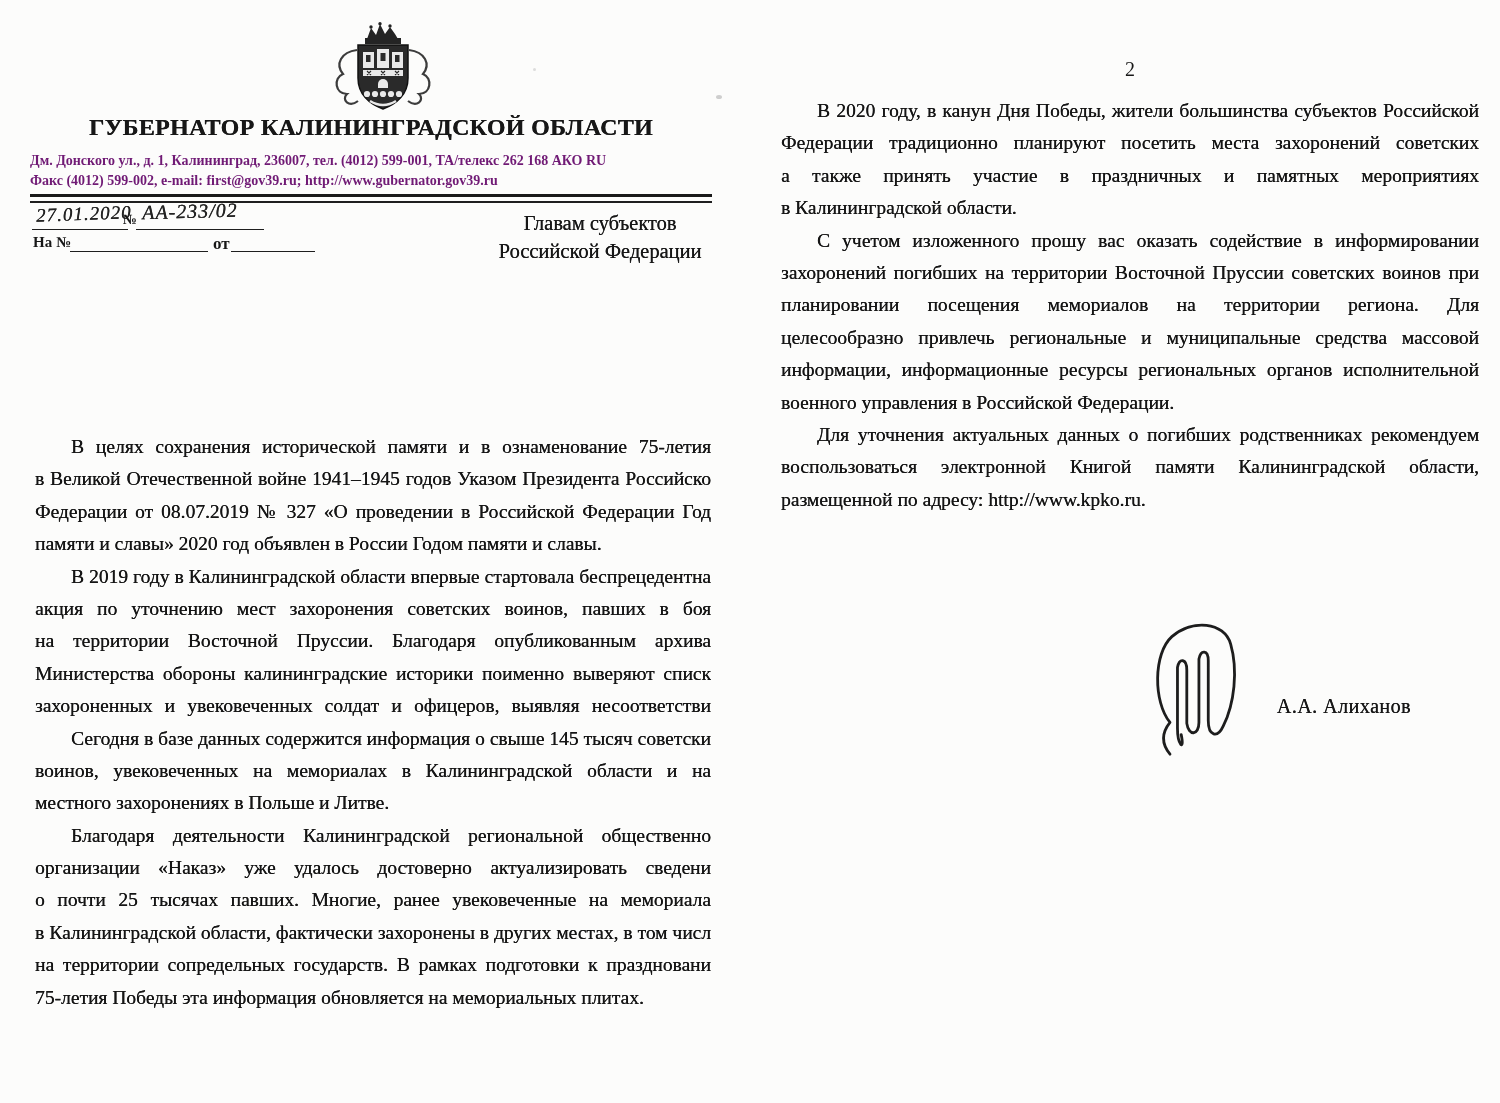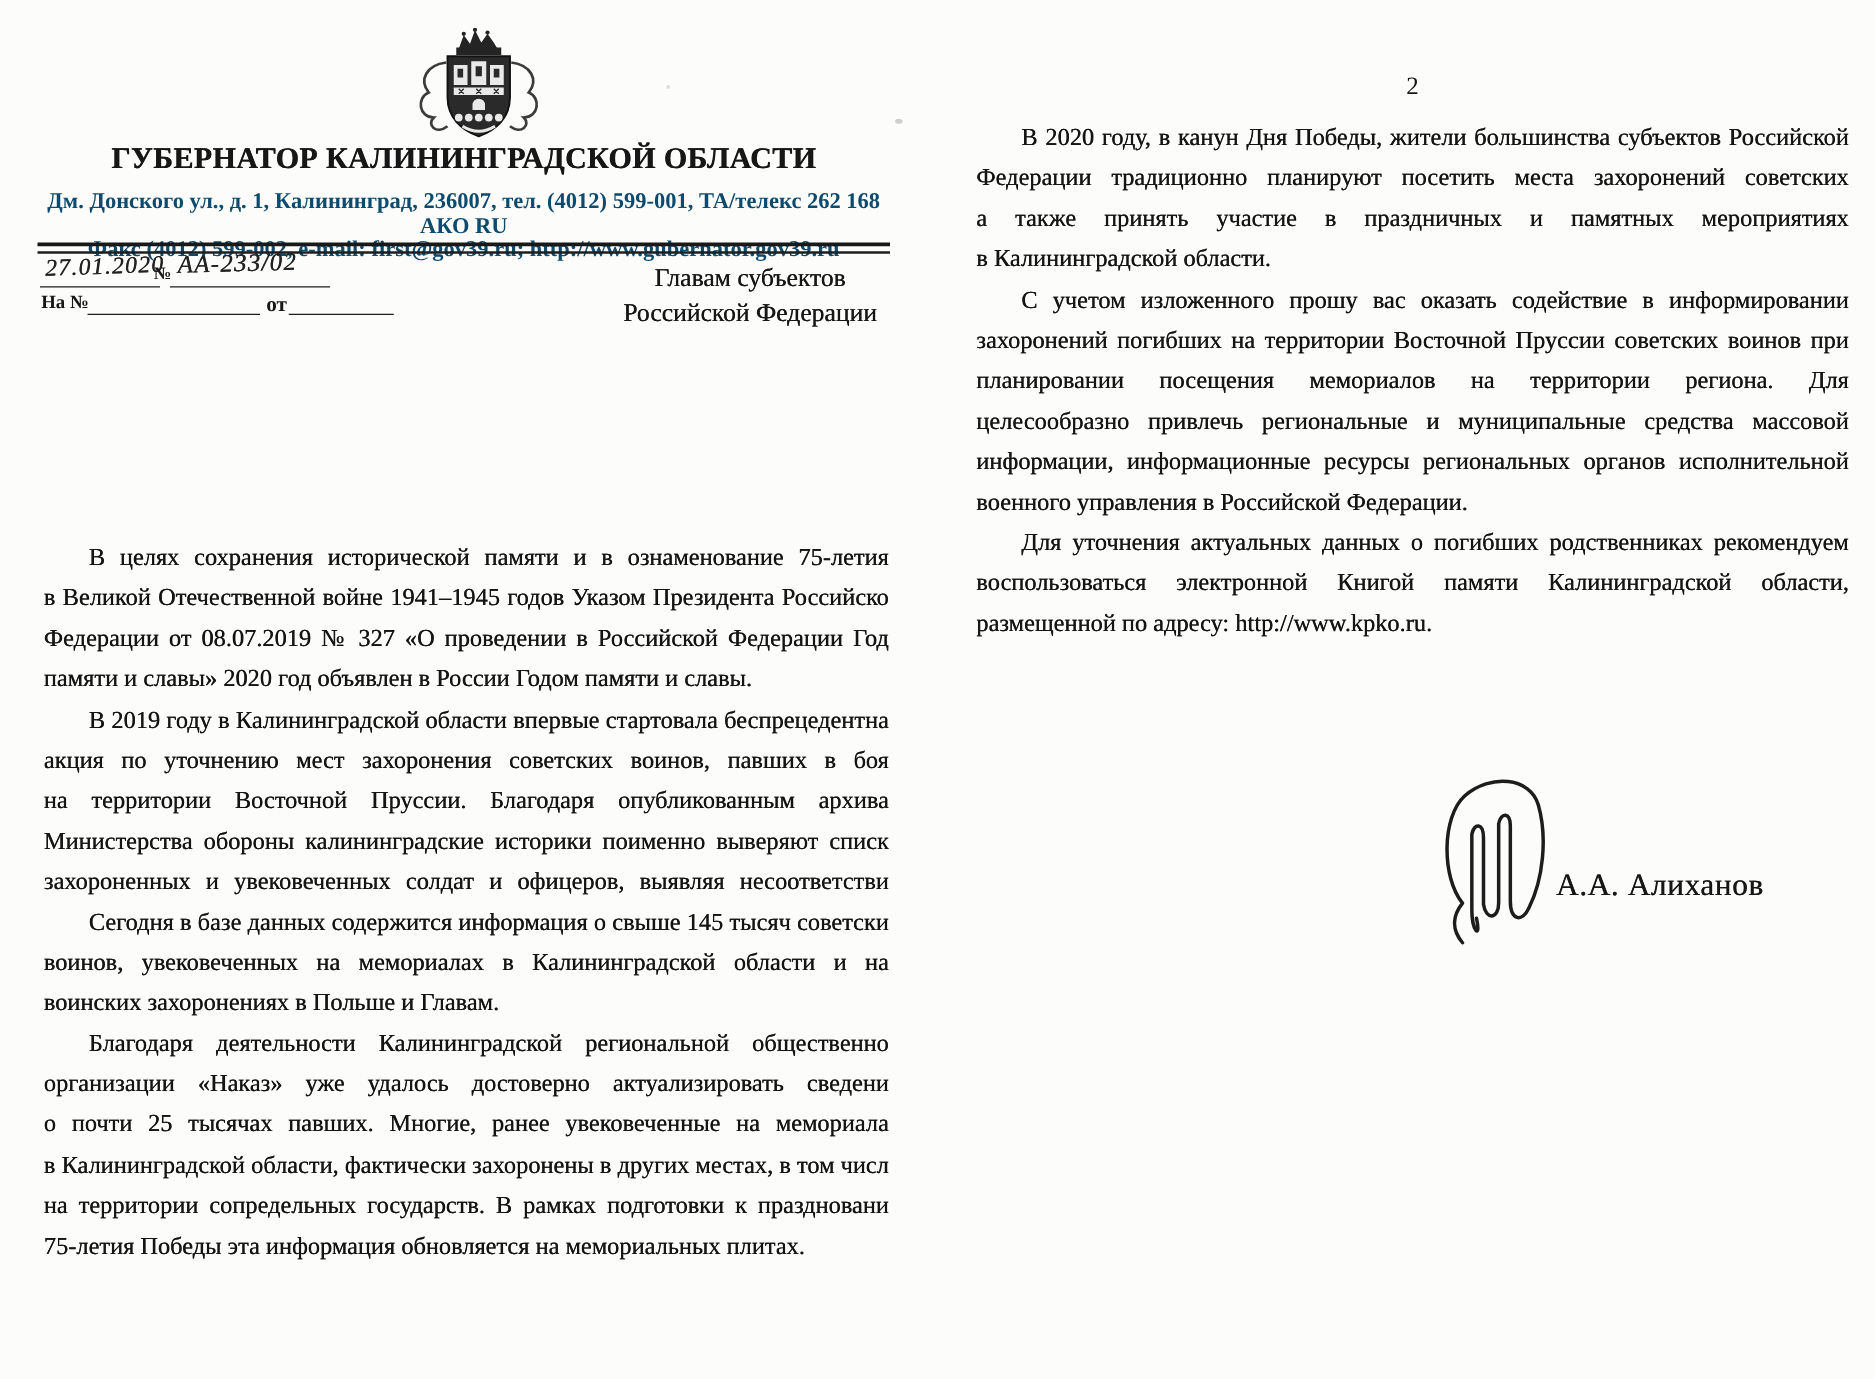--- a/index.html
+++ b/index.html
@@ -14,23 +14,23 @@
 
   
   .crest { left:327px; top:22px; width:112px; height:94px; }
   .title {
     left:30px; top:112px; width:682px; margin:0;
     text-align:center; font-size:24px; font-weight:bold;
     letter-spacing:0.3px; line-height:30px;
     text-shadow:0.3px 0 currentColor;
   }
   .address {
-    left:30px; top:151px; width:682px; text-align:center;
-    font-size:18px; line-height:19.5px; font-weight:bold;
-    color:#0c4a6e;
+    left:30px; top:151px; width:682px; text-align:left;
+    font-size:14px; line-height:19.5px; font-weight:bold;
+    color:#701a75;
   }
   .rule {
     left:30px; top:194px; width:682px; height:9px;
     border-top:3.5px solid #191919; border-bottom:2px solid #1f1f1f;
   }
 
   
   .hw {
     font-style:italic; color:#232323; letter-spacing:1px;
     text-shadow:0.3px 0 currentColor;
@@ -60,21 +60,21 @@
     text-align:justify; text-align-last:justify;
   }
   .bline.first { text-indent:36px; }
   .bline.last  { text-align-last:left; }
 
   
   .pagenum { left:781px; top:58px; width:698px; text-align:center; font-size:20px; }
   .signature { left:1142px; top:606px; width:112px; height:162px; }
   .sig-name {
     left:1211px; top:695px; width:200px; text-align:right;
-    font-size:25px; letter-spacing:0.5px; text-shadow:0.25px 0 currentColor;
+    font-size:20px; letter-spacing:0.5px; text-shadow:0.25px 0 currentColor;
   }
 
   
   .speck { border-radius:50%; background:#b5b5b5; opacity:0.65; }
   .speck1 { left:716px; top:95px; width:6px; height:4px; }
   .speck2 { left:533px; top:68px; width:3px; height:3px; opacity:0.45; }
 </style>
 </head>
 <body>
 
@@ -151,21 +151,21 @@
       <div class="para">
           <div class="bline first">В 2019 году в Калининградской области впервые стартовала беспрецедентна</div>
           <div class="bline">акция по уточнению мест захоронения советских воинов, павших в боя</div>
           <div class="bline">на территории Восточной Пруссии. Благодаря опубликованным архива</div>
           <div class="bline">Министерства обороны калининградские историки поименно выверяют списк</div>
           <div class="bline">захороненных и увековеченных солдат и офицеров, выявляя несоответстви</div>
         </div>
       <div class="para">
           <div class="bline first">Сегодня в базе данных содержится информация о свыше 145 тысяч советски</div>
           <div class="bline">воинов, увековеченных на мемориалах в Калининградской области и на ближайши</div>
-          <div class="bline last">воинских захоронениях в Польше и Главам.</div>
+          <div class="bline last">местного захоронениях в Польше и Литве.</div>
         </div>
       <div class="para">
           <div class="bline first">Благодаря деятельности Калининградской региональной общественно</div>
           <div class="bline">организации «Наказ» уже удалось достоверно актуализировать сведени</div>
           <div class="bline">о почти 25 тысячах павших. Многие, ранее увековеченные на мемориала</div>
           <div class="bline">в Калининградской области, фактически захоронены в других местах, в том числ</div>
           <div class="bline">на территории сопредельных государств. В рамках подготовки к праздновани</div>
           <div class="bline last">75-летия Победы эта информация обновляется на мемориальных плитах.</div>
         </div>
     </div>

